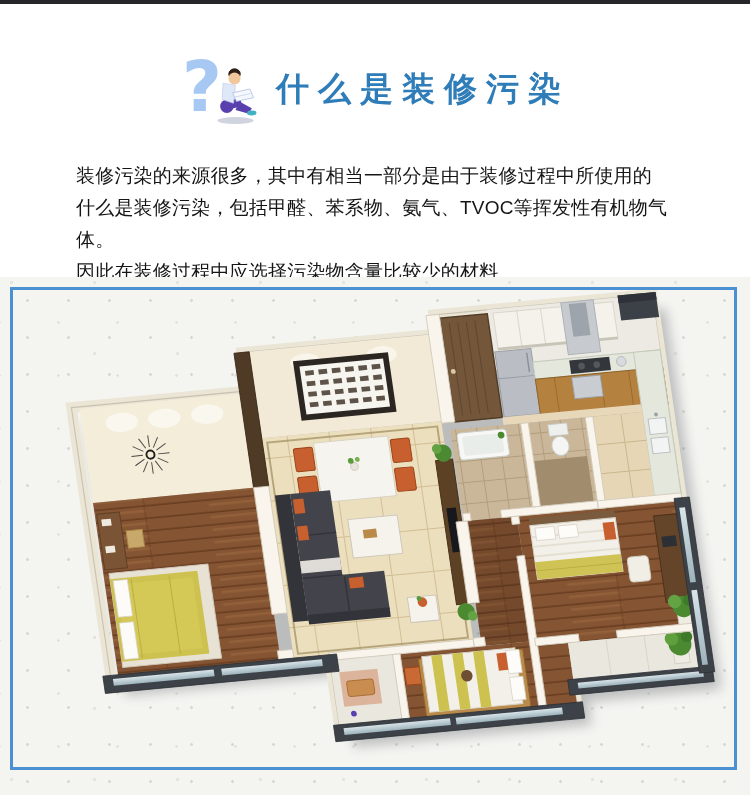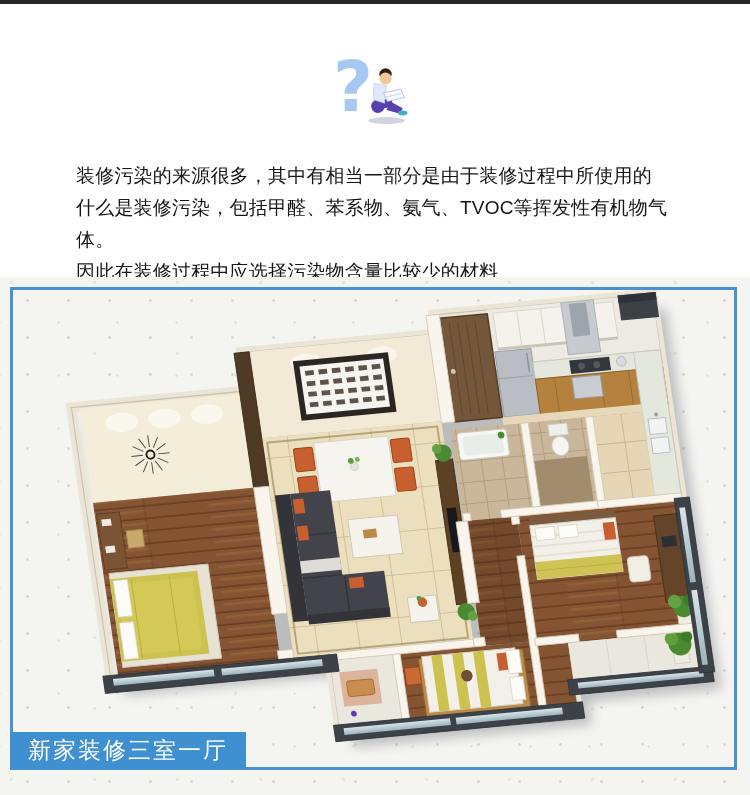--- a/index.html
+++ b/index.html
@@ -75,20 +75,21 @@
     <circle cx="49" cy="58" r="7" fill="#5a3fae"></circle>
     <ellipse cx="75" cy="65" rx="5" ry="2.6" fill="#3fb3c4"></ellipse>
     <path d="M45,34 L58,36 L56,55 L44,51 Z" fill="#dfe8f8" stroke="#b9c8e8" stroke-width="0.6"></path>
     <path d="M50,42 L62,46 L61,50 L49,47 Z" fill="#dfe8f8"></path>
     <circle cx="57" cy="24.5" r="6.3" fill="#2f2019"></circle>
     <circle cx="57" cy="29" r="6.3" fill="#f2c79c"></circle>
     <path d="M50.8,26 A6.3,6.3 0 0 1 63.2,26 L63,22 A8,6 0 0 0 51,22 Z" fill="#2f2019"></path>
     <polygon points="55,44 73,40 77,49 59,53" fill="#f5f8fe" stroke="#a9bbdd" stroke-width="0.8"></polygon>
     <line x1="57" y1="48.5" x2="75" y2="44.5" stroke="#c3d0e8" stroke-width="0.8"></line>
   </svg>
+  <h1 class="page-title" style="color: rgb(46, 124, 184);">什么是装修污染</h1>
 </div>
 
 <p class="intro">装修污染的来源很多，其中有相当一部分是由于装修过程中所使用的
 什么是装修污染，包括甲醛、苯系物、氨气、TVOC等挥发性有机物气体。
 因此在装修过程中应选择污染物含量比较少的材料</p>
 
 <div class="figure-section">
   <div class="frame" style="border-color: rgb(74, 144, 210);">
 
     <svg class="plan-svg" width="721" height="477" viewBox="0 0 721 477" aria-hidden="true">
@@ -374,15 +375,14 @@
           <rect x="352" y="416" width="112" height="7" fill="url(#glassG)"></rect>
           <rect x="474" y="388" width="152" height="16" fill="#3d4248" stroke="#2c3035" stroke-width="0.8"></rect>
           <rect x="484" y="392" width="132" height="6" fill="url(#glassG)"></rect>
           <rect x="612" y="212" width="16" height="182" fill="#3d4248" stroke="#2c3035" stroke-width="0.8"></rect>
           <rect x="616" y="222" width="6" height="78" fill="url(#glassG)"></rect>
           <rect x="616" y="308" width="6" height="78" fill="url(#glassG)"></rect>
         </g>
       </g>
     </svg>
 
-    <div class="caption" style="background: rgb(63, 144, 208); color: rgb(255, 255, 255);">新家装修三室一厅</div>
   </div>
 </div>
 
 </body></html>

